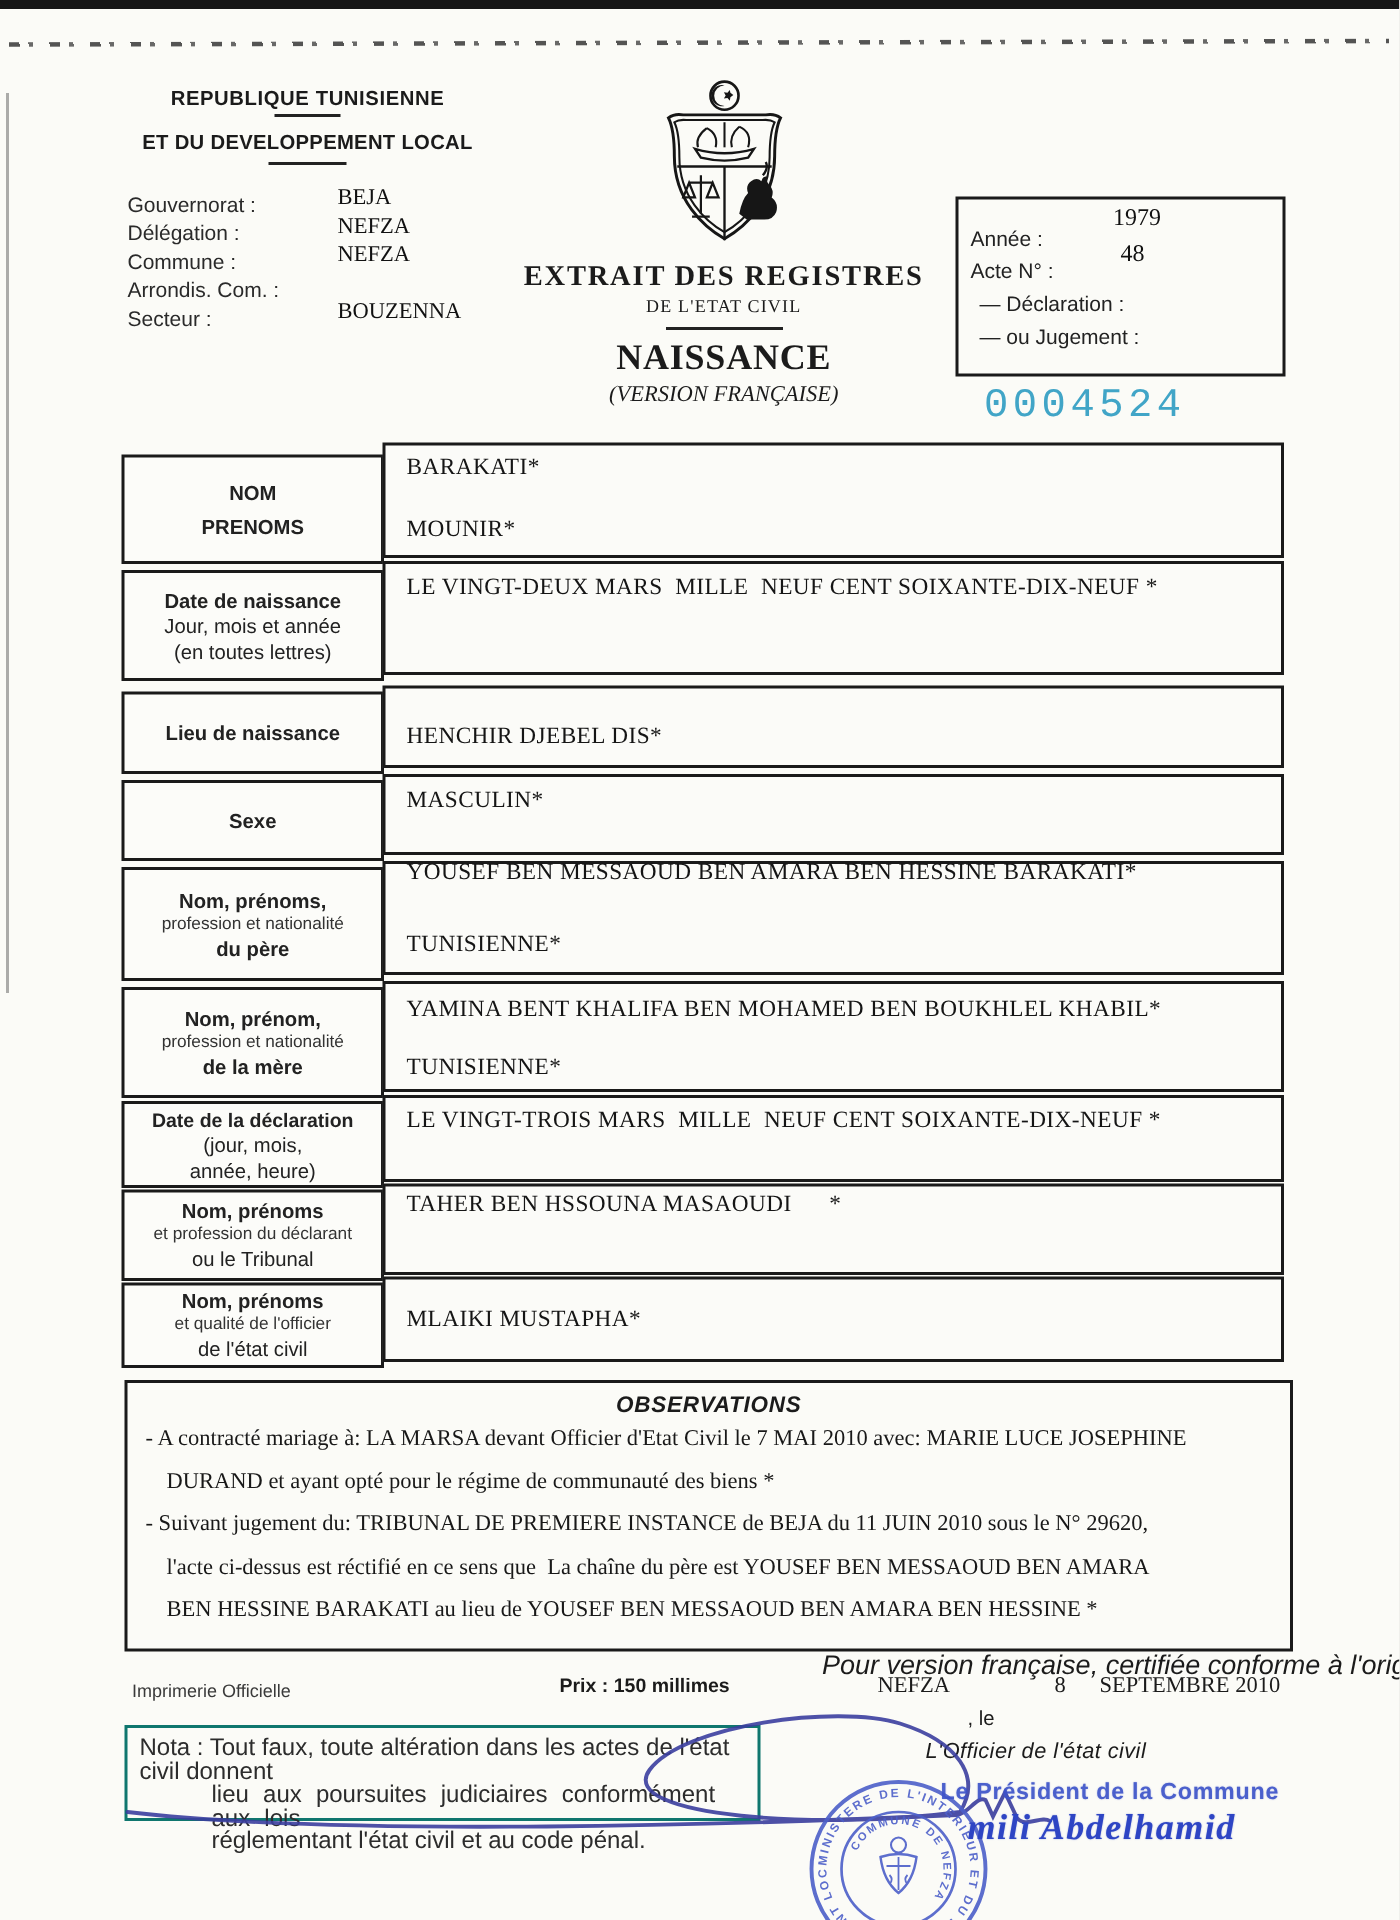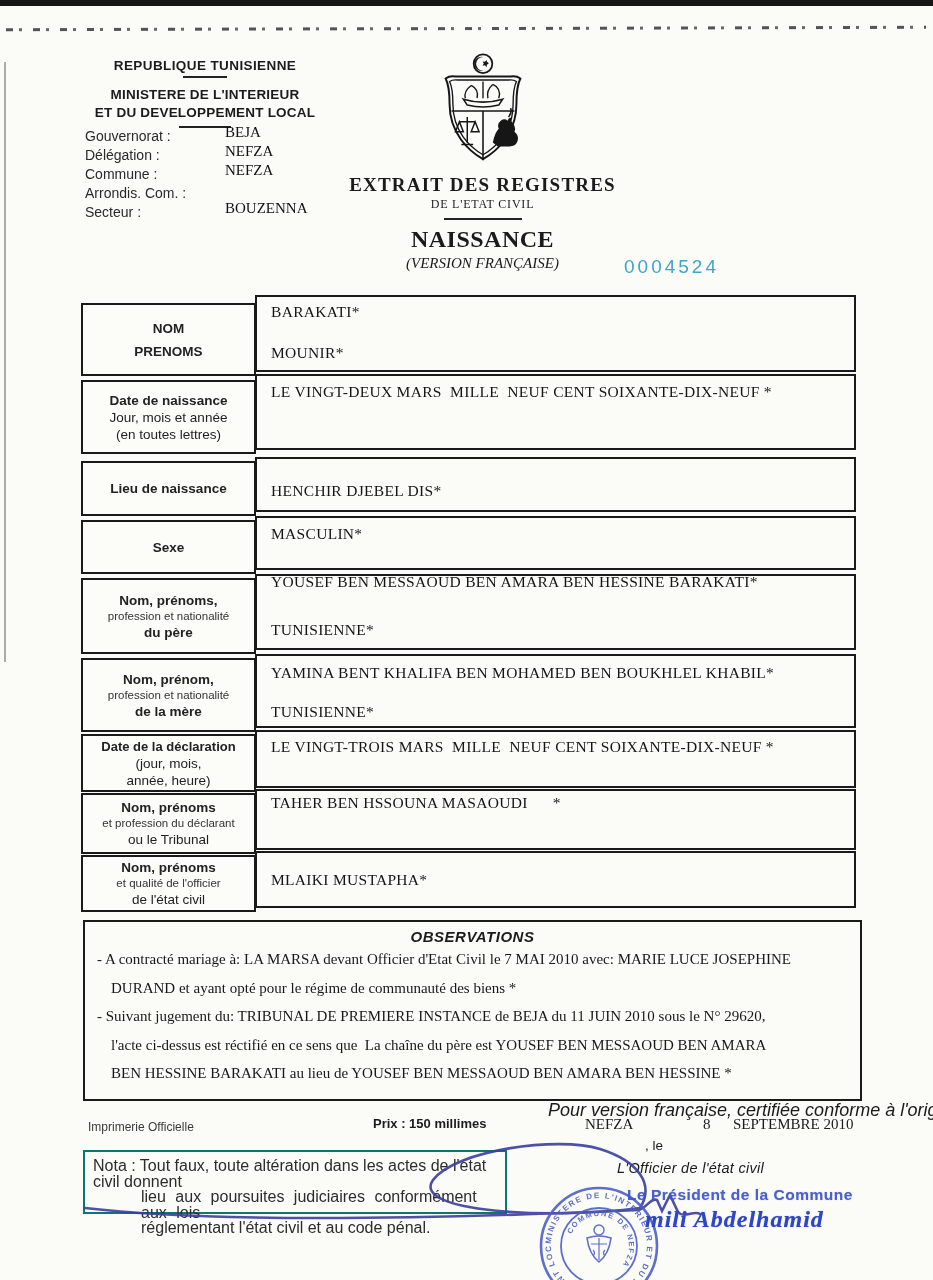--- a/index.html
+++ b/index.html
@@ -23,21 +23,21 @@
   .hdr-center{position:absolute;left:330px;top:52px;width:305px;text-align:center;}
   .coat{margin:0 auto;display:block;}
   .t1{font-family:"Liberation Serif",serif;font-weight:bold;font-size:19px;letter-spacing:1.2px;margin-top:4px;white-space:nowrap;}
   .t2{font-family:Liberation Serif, serif;font-size:12px;letter-spacing:.8px;margin-top:1px;}
   .u3{width:78px;height:2px;background:#222;margin:6px auto;}
   .t3{font-family:"Liberation Serif",serif;font-weight:bold;font-size:24px;letter-spacing:.5px;}
   .t4{font-family:"Liberation Serif",serif;font-style:italic;font-size:15px;margin-top:2px;}
   .actbox{position:absolute;left:637px;top:131px;width:216px;height:116px;border:2px solid #1a1a1a;font-size:14px;color:#222;}
   .actbox span{position:absolute;white-space:nowrap;}
   .serif{font-family:"Liberation Serif",serif;color:#111;}
-  .serial{position:absolute;left:624px;top:256px;font-size:19px;letter-spacing:3px;font-family:Liberation Sans, sans-serif;}
+  .serial{position:absolute;left:656px;top:256px;font-size:27px;letter-spacing:3px;font-family:Liberation Mono, monospace;}
   
   .row{position:absolute;left:81px;width:775px;}
   .lbox{position:absolute;left:0;top:0;width:171px;height:100%;border:2px solid #1a1a1a;
         display:flex;flex-direction:column;justify-content:center;align-items:center;text-align:center;
         background:rgba(255,255,255,.25);}
   .vbox{position:absolute;left:174px;right:0;border:2px solid #1a1a1a;padding:0 0 0 14px;background:rgba(255,255,255,.2);}
   .lab{font-size:13.5px;font-weight:600;line-height:17px;color:#222;}
   .lab.rg{font-weight:400;}
   .lab.sm{font-weight:400;font-size:11.5px;line-height:15px;color:#333;}
   .val{font-family:"Liberation Serif",serif;font-size:15.5px;letter-spacing:.3px;color:#151515;white-space:pre;}
@@ -69,21 +69,20 @@
 
 <div id="page">
 
   <div class="scan-topbar"></div>
   <div class="scan-scribble"></div>
   <div class="scan-leftline"></div>
 
   <div class="hdr-left">
     <div class="rep">REPUBLIQUE TUNISIENNE</div>
     <div class="u1"></div>
-    <div class="min">MINISTERE DE L'INTERIEUR</div>
     <div class="min">ET DU DEVELOPPEMENT LOCAL</div>
     <div class="u2"></div>
   </div>
 
   <div class="fields">
     <div class="frow"><span>Gouvernorat :</span><span class="fval">BEJA</span></div>
     <div class="frow"><span>Délégation :</span><span class="fval">NEFZA</span></div>
     <div class="frow"><span>Commune :</span><span class="fval">NEFZA</span></div>
     <div class="frow"><span>Arrondis. Com. :</span><span class="fval"></span></div>
     <div class="frow"><span>Secteur :</span><span class="fval">BOUZENNA</span></div>
@@ -111,20 +110,28 @@
         <path d="M86,66 q4,-5 2,-9" stroke-width="1.6"></path>
       </g>
     </svg>
     <div class="t1">EXTRAIT DES REGISTRES</div>
     <div class="t2">DE L'ETAT CIVIL</div>
     <div class="u3"></div>
     <div class="t3">NAISSANCE</div>
     <div class="t4">(VERSION FRANÇAISE)</div>
   </div>
 
+  <div class="actbox">
+    <span style="left:8px;top:18px">Année :</span>
+    <span class="serif" style="left:103px;top:4px;font-size:16px">1979</span>
+    <span style="left:8px;top:39px">Acte N° :</span>
+    <span class="serif" style="left:108px;top:28px;font-size:16px">48</span>
+    <span style="left:14px;top:61px">— Déclaration :</span>
+    <span style="left:14px;top:83px">— ou Jugement :</span>
+  </div>
 
   <div class="serial" style="color:#41a5c7">0004524</div>
 
   <div class="row" style="top:303px;height:69px">
     <div class="lbox">
       <div class="lab">NOM</div>
       <div class="lab" style="margin-top:6px">PRENOMS</div>
     </div>
     <div class="vbox" style="top:-8px;bottom:0">
       <div class="val" style="margin-top:6px">BARAKATI*</div>

